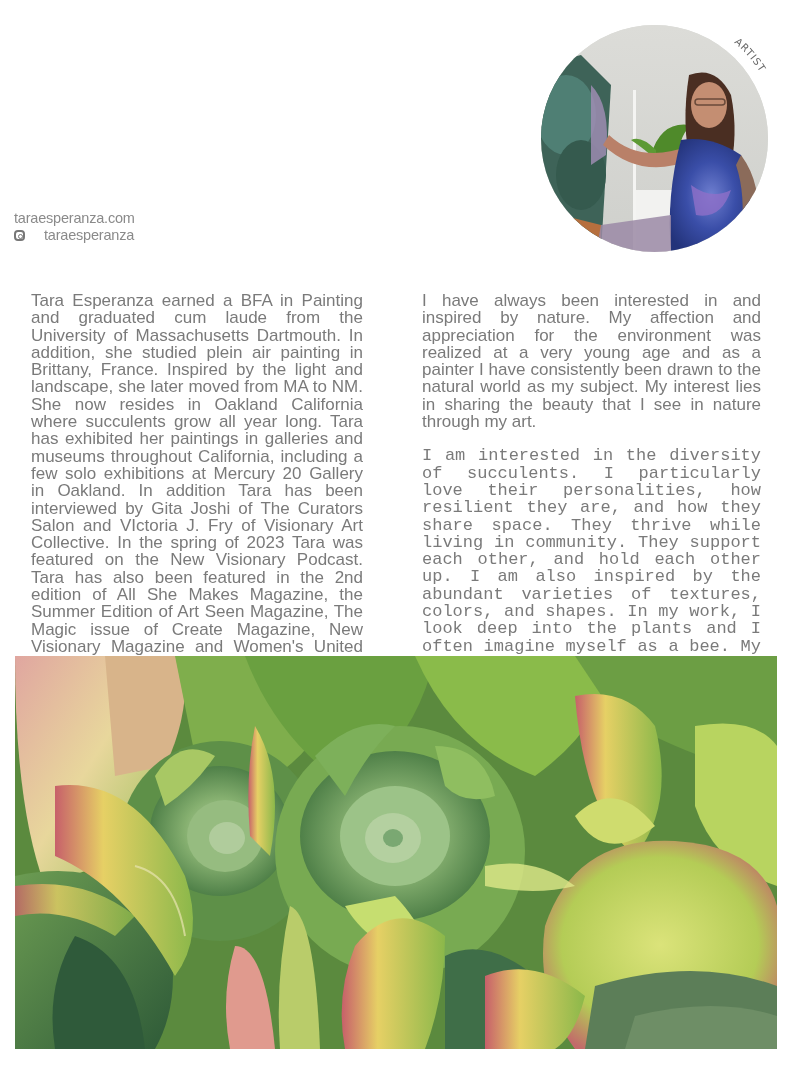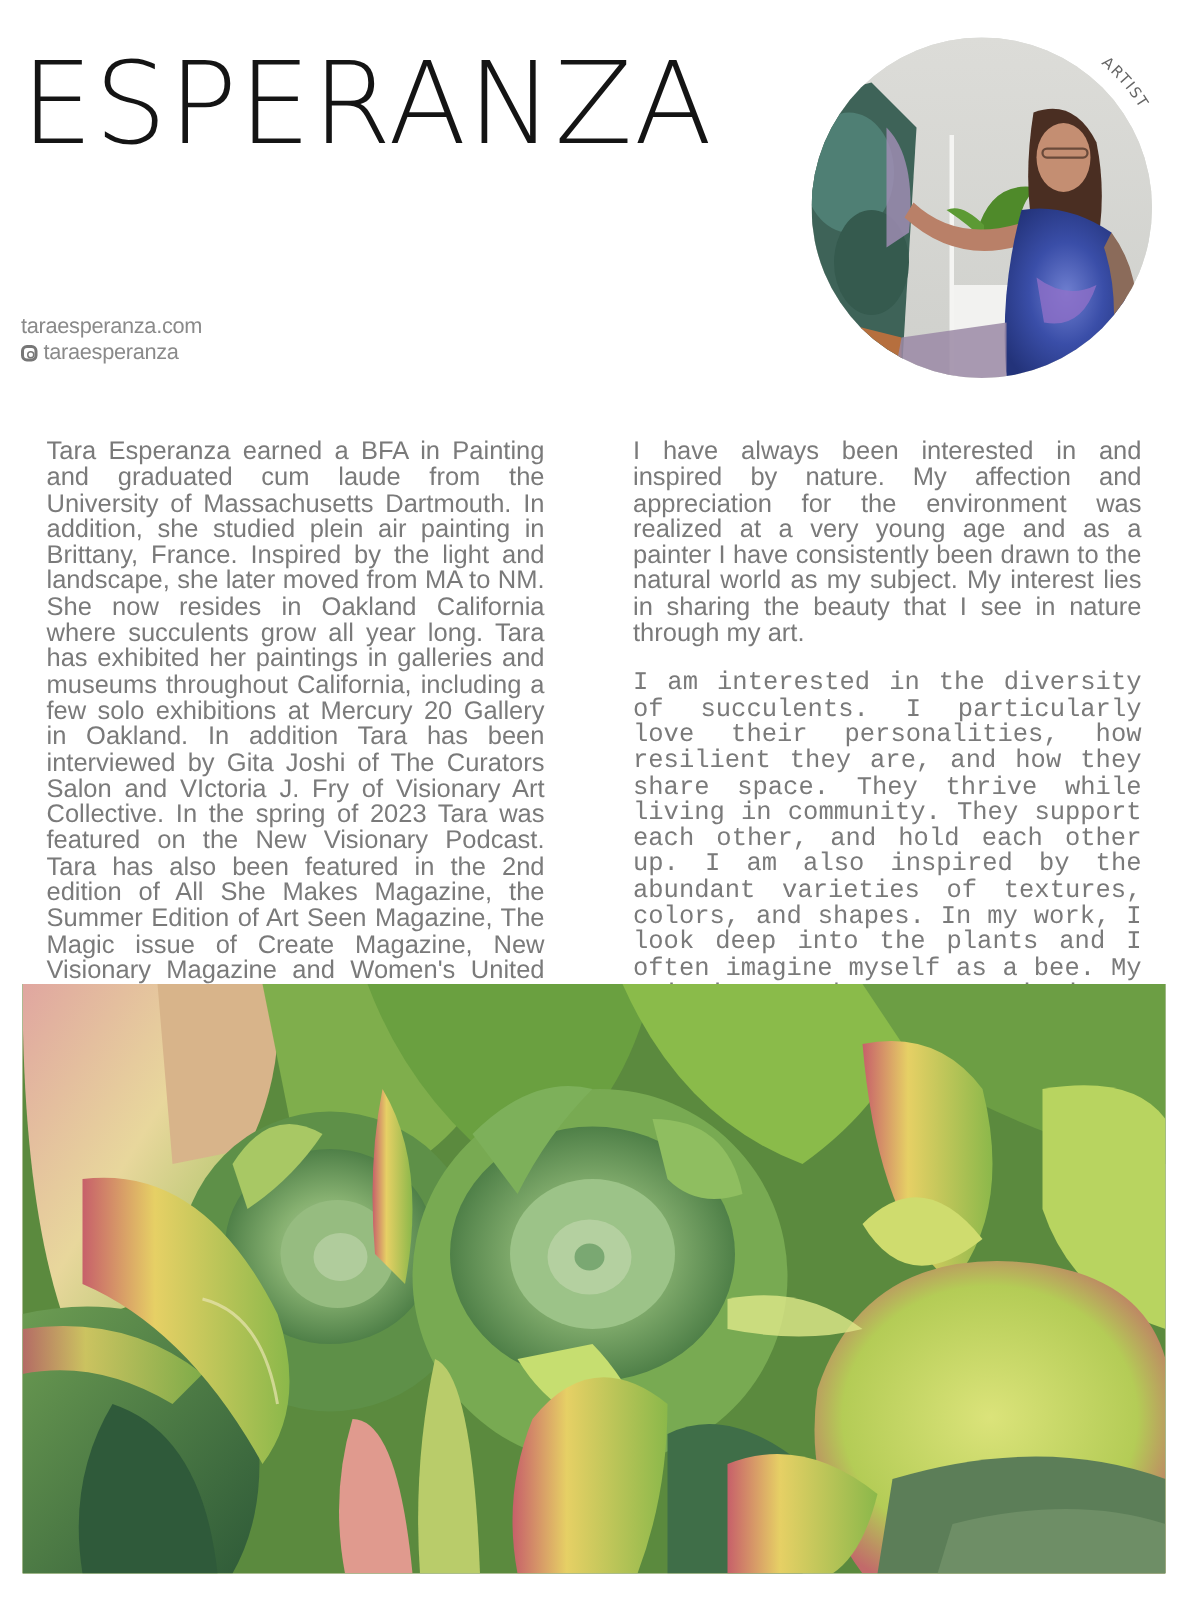--- a/index.html
+++ b/index.html
@@ -7,21 +7,21 @@
       width:800px; height:1068px; background:#ffffff; position:relative; overflow:hidden;
       font-family:"Liberation Sans", sans-serif; color:#1a1a1a;
     }
     .name-block { position:absolute; left:14px; top:28px; }
     .name-line {
       font-family:"DejaVu Sans", sans-serif; font-weight:200;
       font-size:76px; line-height:82px; letter-spacing:1px; color:#141414;
       -webkit-text-stroke:0px; white-space:nowrap;
     }
     .contact { position:absolute; left:14px; top:210px; font-size:14.5px; color:#8a8a8a; line-height:17px; font-family:Liberation Sans, sans-serif; letter-spacing:-0.2px; }
-    .contact .ig { display:flex; align-items:center; gap:4px; }
+    .contact .ig { display:flex; align-items:center; gap:19px; }
     .ig-icon { display:inline-block; width:11px; height:11px; border:2px solid #777; border-radius:4px; position:relative; box-sizing:border-box; }
     .ig-icon::after { content:""; position:absolute; left:2px; top:2px; width:3px; height:3px; border:1.5px solid #777; border-radius:50%; }
 
     .portrait {
       position:absolute; left:541px; top:25px; width:227px; height:227px; border-radius:50%; overflow:hidden;
       background:#d9dad6;
     }
     .portrait svg { display:block; }
     .artist-label { position:absolute; left:0; top:0; width:800px; height:300px; pointer-events:none; }
 
@@ -35,21 +35,20 @@
       margin:16px; font-family:"Liberation Sans", sans-serif; font-size:17px; line-height:17.3px; color:#7a7a7a; text-align:justify; text-align-last:left;
     }
     .col p + p { margin-top:17px;font-family:Liberation Mono, monospace; }
 
     .painting { position:absolute; left:15px; top:656px; width:762px; height:393px; overflow:hidden; background:#6a8a3c; }
   </style>
 </head>
 <body>
 
 <div class="name-block">
-  <div class="name-line">ESPERANZA</div>
 </div>
 
 <div class="contact">
   <div>taraesperanza.com</div>
   <div class="ig">
     <span class="ig-icon"></span>
     <span>taraesperanza</span>
   </div>
 </div>
 

